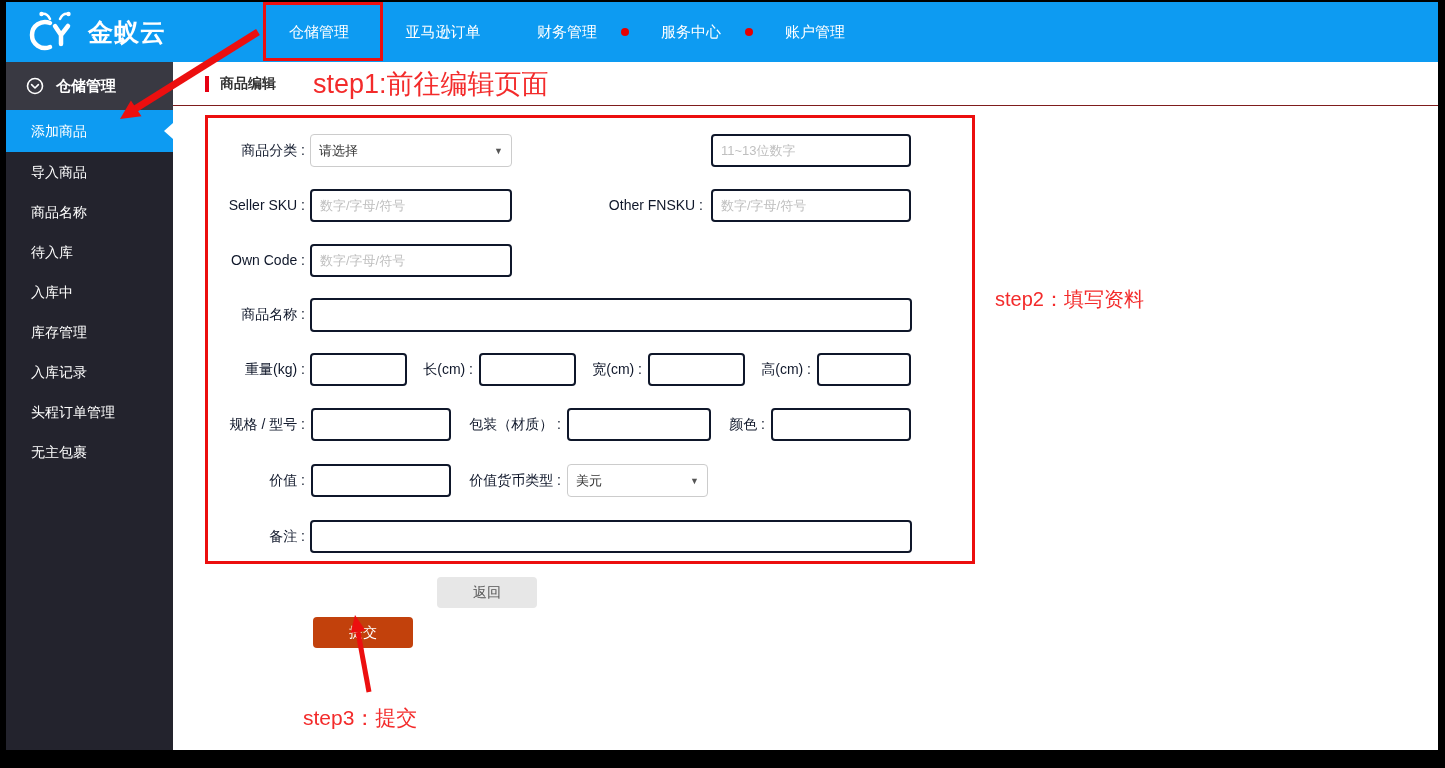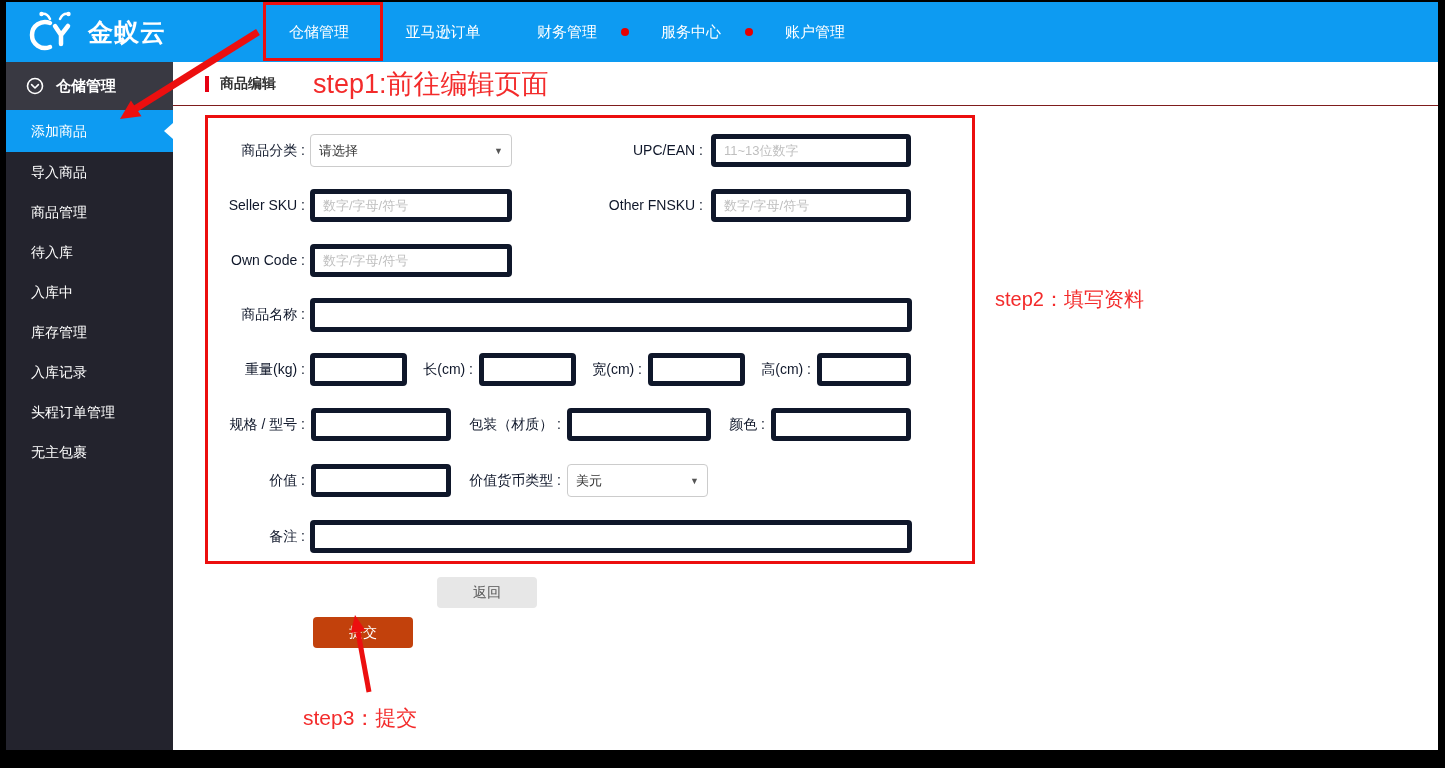--- a/index.html
+++ b/index.html
@@ -27,21 +27,21 @@
   .side-item.active .notch{position:absolute;right:0;top:50%;margin-top:-8px;width:0;height:0;
       border-top:8px solid transparent;border-bottom:8px solid transparent;border-right:9px solid #fff;}
 
   
   .titlebar{position:absolute;left:167px;top:60px;right:0;height:43px;background:#fff;
             border-bottom:1px solid #7f1d1d;}
   .title-accent{position:absolute;left:32px;top:14px;width:4px;height:16px;background:#e60012;}
   .page-title{position:absolute;left:47px;top:13px;font-size:14px;font-weight:700;color:#333;}
 
   .label{position:absolute;height:33px;line-height:33px;font-size:14px;color:#0f172a;text-align:right;}
-  .txt{position:absolute;height:33px;border:5px solid #0f172a;border-radius:4px;box-sizing:border-box;
+  .txt{position:absolute;height:33px;border:2px solid #0f172a;border-radius:4px;box-sizing:border-box;
        font-size:13px;color:#333;padding:0 8px;outline:none;background:#fff;}
   .txt::placeholder{color:#bfbfbf;opacity:1;}
   .sel{position:absolute;height:33px;border:1px solid #ccc;border-radius:4px;box-sizing:border-box;
        background:#fff;font-size:13px;color:#333;line-height:31px;padding:0 8px;cursor:pointer;}
   .sel .caret{position:absolute;right:8px;top:1px;font-size:9px;color:#555;}
 
   .btn{position:absolute;width:100px;height:31px;border:none;border-radius:4px;font-size:14px;cursor:pointer;}
   .btn-submit{background:#c2410c;color:#fff;margin-top:40px;}
   .btn-back{background:#e7e7e7;color:#555;}
 
@@ -98,21 +98,21 @@
       </span>
       <span>仓储管理</span>
     </div>
     <div class="side-item active">
       <span>添加商品</span>
       <span class="notch"></span>
     </div>
     <div class="side-item">
       <span>导入商品</span></div>
     <div class="side-item">
-      <span>商品管理</span></div>
+      <span>商品名称</span></div>
     <div class="side-item">
       <span>待入库</span></div>
     <div class="side-item">
       <span>入库中</span></div>
     <div class="side-item">
       <span>库存管理</span></div>
     <div class="side-item">
       <span>入库记录</span></div>
     <div class="side-item">
       <span>头程订单管理</span></div>
@@ -125,21 +125,20 @@
     <span class="page-title">商品编辑</span>
   </div>
 
   <div style="position:absolute;left:0;top:0;width:1432px;height:748px;">
 
     <div class="label" style="left:164px;top:132px;width:135px">商品分类 :</div>
     <div class="sel" style="left:304px;top:132px;width:202px">
       <span>请选择</span>
       <span class="caret">▼</span>
     </div>
-    <div class="label" style="left:560px;top:132px;width:137px">UPC/EAN :</div>
     <input class="txt" style="left: 705px; top: 132px; width: 200px;" placeholder="11~13位数字">
 
     <div class="label" style="left:164px;top:187px;width:135px">Seller SKU :</div>
     <input class="txt" style="left: 304px; top: 187px; width: 202px;" placeholder="数字/字母/符号">
     <div class="label" style="left:560px;top:187px;width:137px">Other FNSKU :</div>
     <input class="txt" style="left: 705px; top: 187px; width: 200px;" placeholder="数字/字母/符号">
 
     <div class="label" style="left:164px;top:242px;width:135px">Own Code :</div>
     <input class="txt" style="left: 304px; top: 242px; width: 202px;" placeholder="数字/字母/符号">
 

